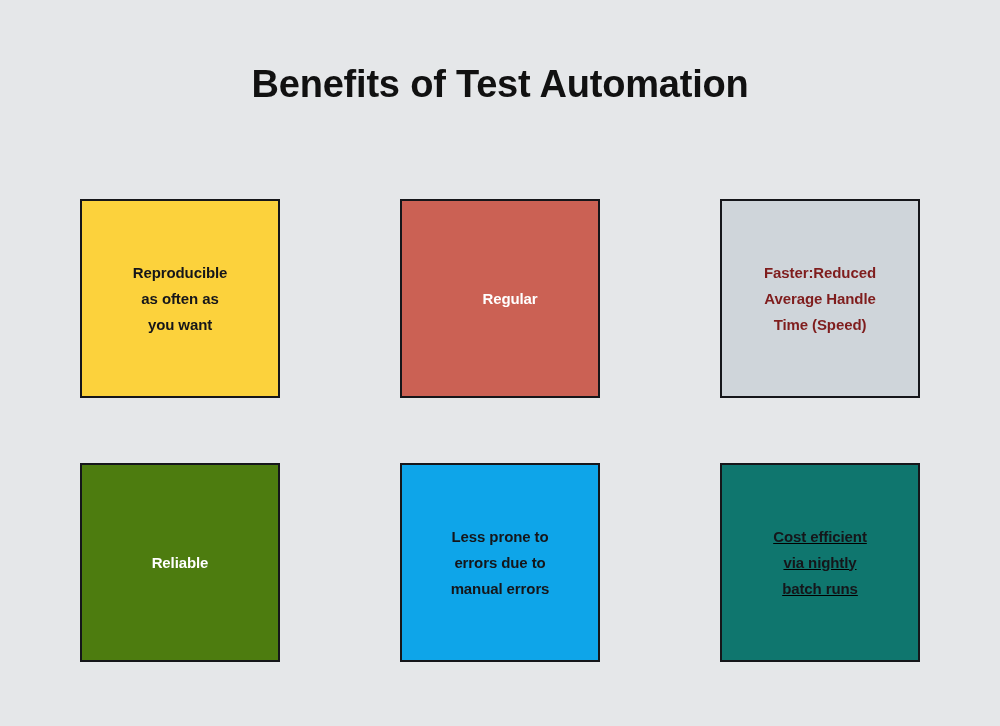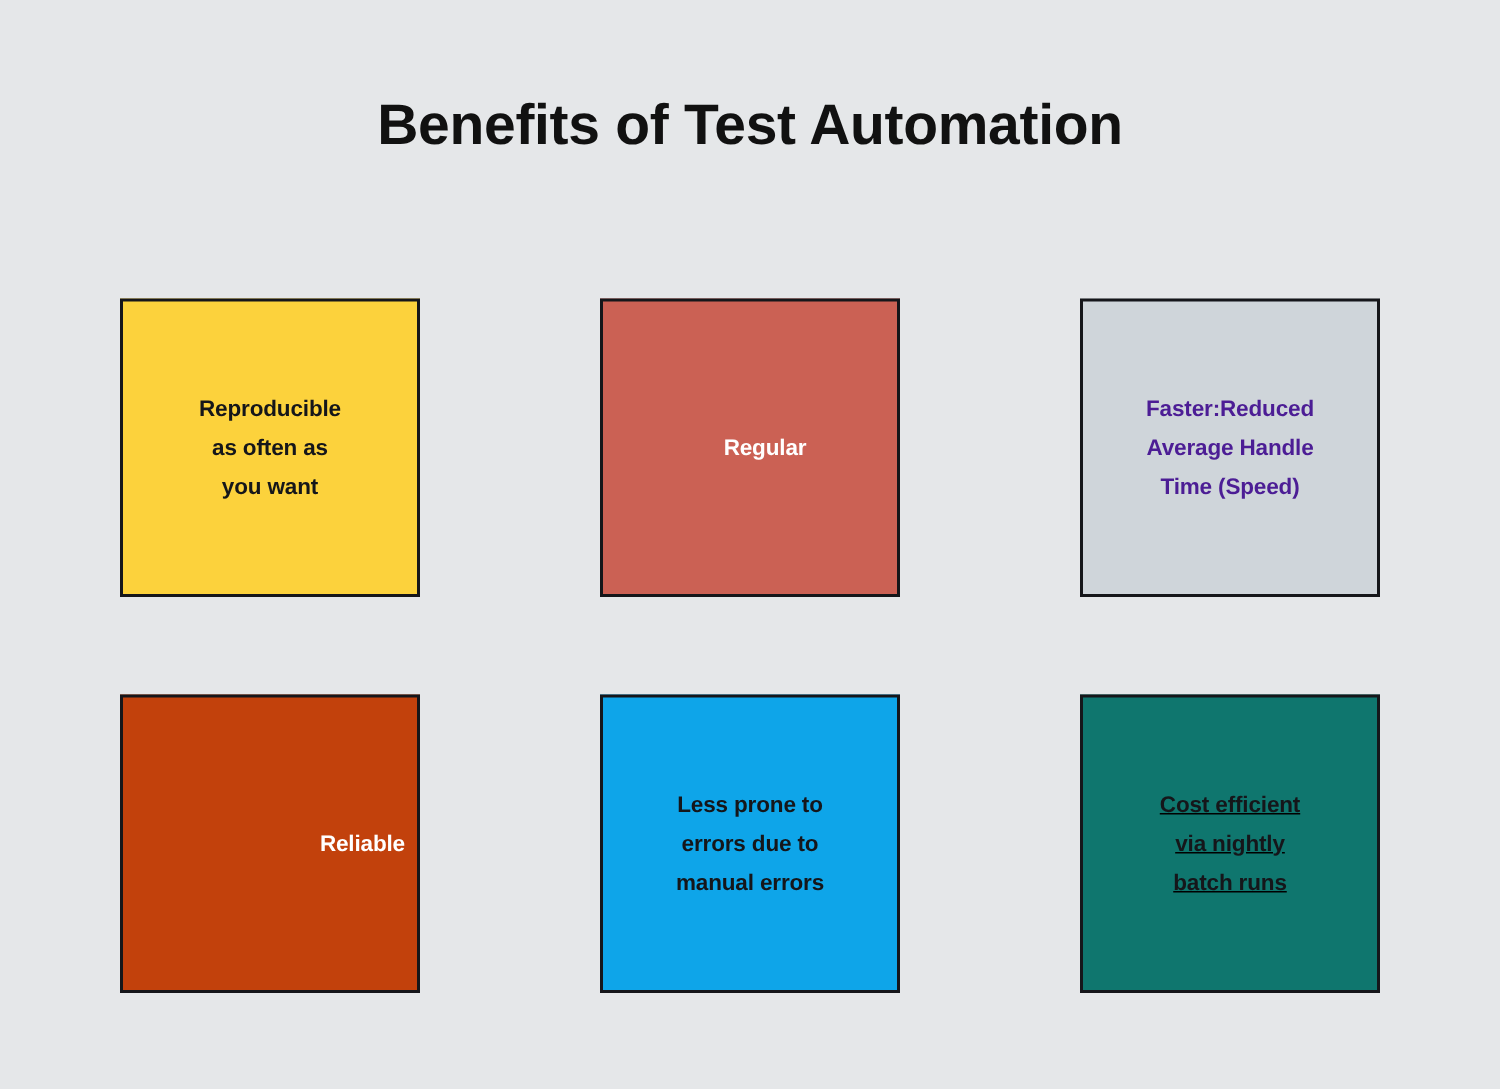--- a/index.html
+++ b/index.html
@@ -77,26 +77,26 @@
       <div class="card-label" style="color: rgb(21, 22, 26);">Reproducible
 as often as
 you want</div>
     </div>
 
     <div class="card light-text" style="background: rgb(203, 97, 84); border-color: rgb(21, 22, 26); padding-left: 28px;">
       <div class="card-label" style="color: rgb(255, 255, 255);">Regular</div>
     </div>
 
     <div class="card dark-text" style="background: rgb(207, 213, 218); border-color: rgb(21, 22, 26);">
-      <div class="card-label" style="color: #4c1d95;">Faster:Reduced
+      <div class="card-label" style="color: #7f1d1d;">Faster:Reduced
 Average Handle
 Time (Speed)</div>
     </div>
 
-    <div class="card light-text" style="background: #c2410c; border-color: rgb(21, 22, 26); justify-content: flex-end;">
+    <div class="card light-text" style="background: #4d7c0f; border-color: rgb(21, 22, 26);">
       <div class="card-label" style="color: rgb(255, 255, 255);">Reliable</div>
     </div>
 
     <div class="card dark-text" style="background: #0ea5e9; border-color: rgb(21, 22, 26);">
       <div class="card-label" style="color: rgb(21, 22, 26);">Less prone to
 errors due to
 manual errors</div>
     </div>
 
     <div class="card dark-text" style="background: #0f766e; border-color: rgb(21, 22, 26); text-decoration: underline;">

